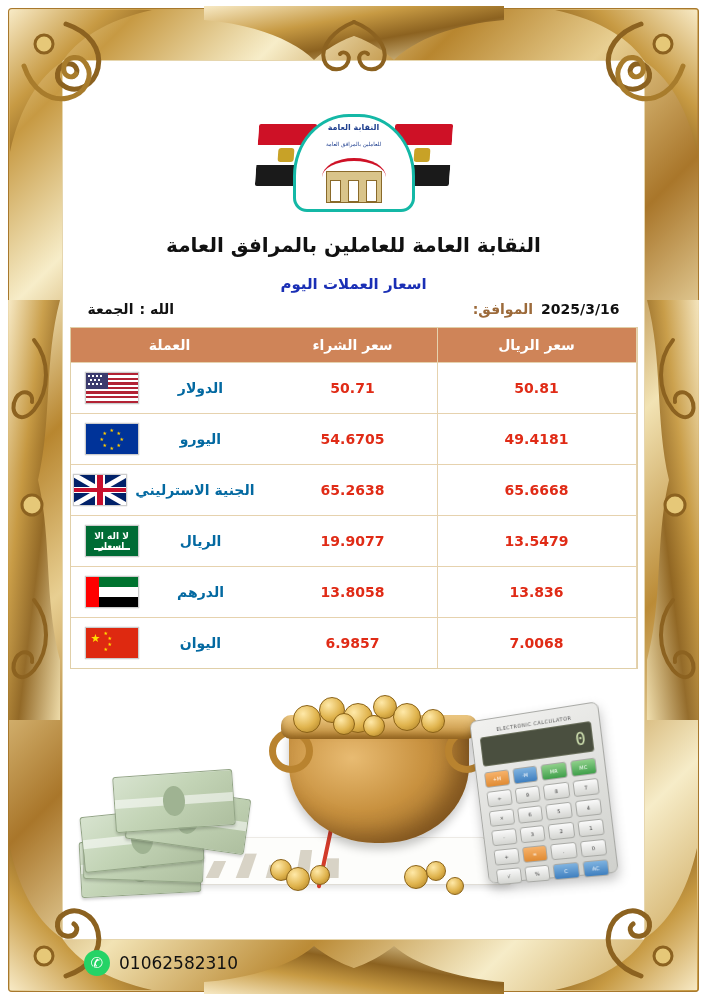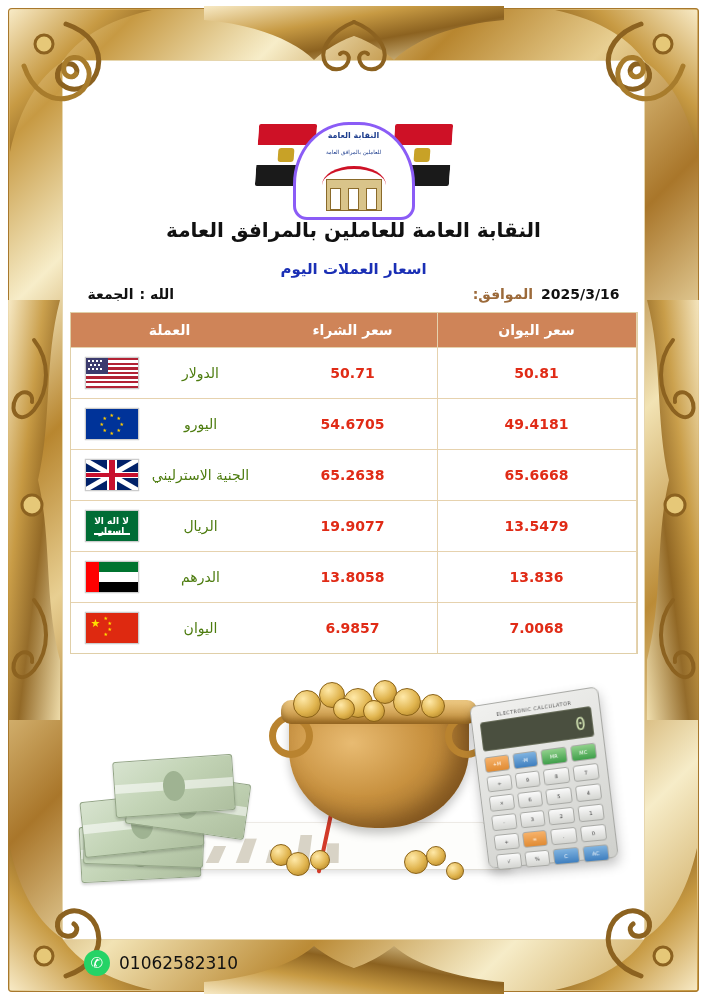--- a/index.html
+++ b/index.html
@@ -109,25 +109,25 @@
     left: 50%; top: 50%;
     width: 16px; height: 14px;
     margin-left: -8px; margin-top: -7px;
     background: #c8a227;
     border-radius: 3px;
   }
   .logo-shield {
     position: absolute;
     left: 50%;
     transform: translateX(-50%);
-    top: 12px;
+    top: 4px;
     width: 116px;
     height: 92px;
     background: #ffffff;
-    border: 3px solid #8b5cf6;
+    border: 3px solid #14b8a6;
     border-radius: 56px 56px 14px 14px / 62px 62px 14px 14px;
     overflow: hidden;
   }
   .shield-top-text {
     position: absolute;
     top: 7px; left: 0; right: 0;
     text-align: center;
     font-size: 8px;
     font-weight: bold;
     color: #1f3f8f;
@@ -168,21 +168,21 @@
     position: absolute;
     bottom: 26px; left: 50%;
     transform: translateX(-50%);
     width: 64px; height: 16px;
     border-top: 3px solid #ce1126;
     border-radius: 50% / 100% 100% 0 0;
   }
 
   
   .org-title {
-    margin-top: 16px;
+    margin-top: 31px;
     font-size: 20px;
     font-weight: bold;
     color: #111111;
     text-align: center;
     letter-spacing: 0;
   }
   .rates-title {
     margin-top: 18px;
     font-size: 15px;
     font-weight: bold;
@@ -248,23 +248,23 @@
   .cur-cell {
     display: flex;
     align-items: center;
     justify-content: space-between;
     gap: 8px;
     padding: 0 10px;
   }
   .cur-name {
     flex: 1;
     text-align: center;
-    color: #4d7c0f;
+    color: #0369a1;
     font-size: 14px;
-    font-weight: normal;
+    font-weight: bold;
     white-space: nowrap;
   }
   .price { color: #e02b16; }
 
   
   .flag {
     width: 52px;
     height: 30px;
     border: 1px solid #cccccc;
     position: relative;
@@ -706,21 +706,21 @@
       </div>
       <div class="today">
         <span>الله :</span>
         <span>الجمعة</span>
       </div>
     </div>
 
     <table class="rates-table">
       <thead>
         <tr>
-          <th style="width:190px">سعر اليوان</th>
+          <th style="width:190px">سعر الريال</th>
           <th style="width:160px">سعر الشراء</th>
           <th style="width:190px">العملة</th>
         </tr>
       </thead>
       <tbody>
         <tr>
           <td class="price">50.81</td>
           <td class="price">50.71</td>
           <td>
             <div class="cur-cell">

